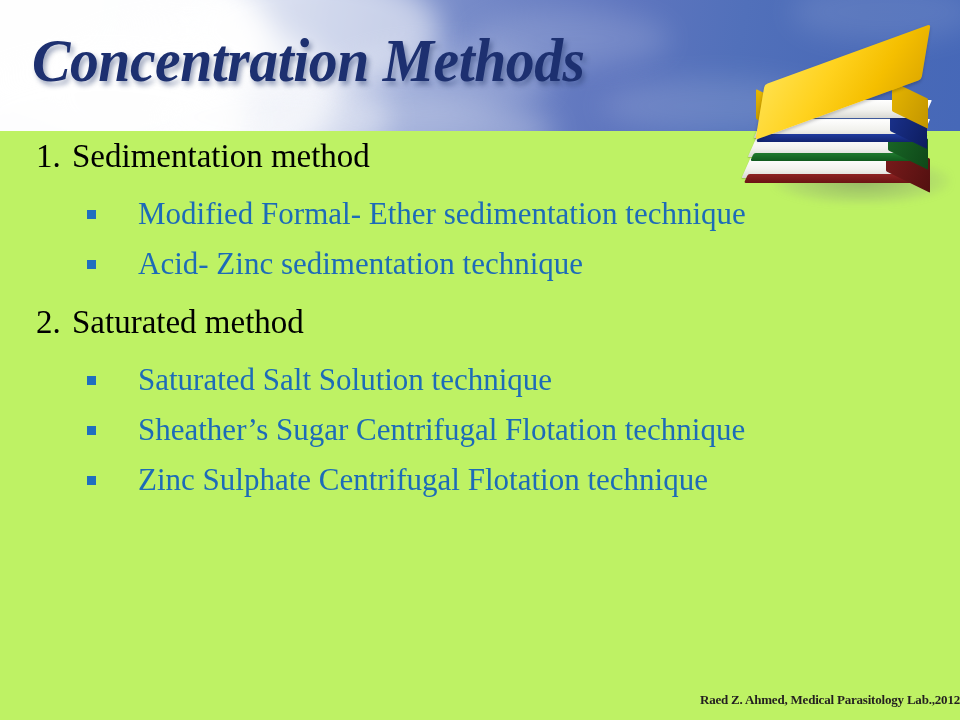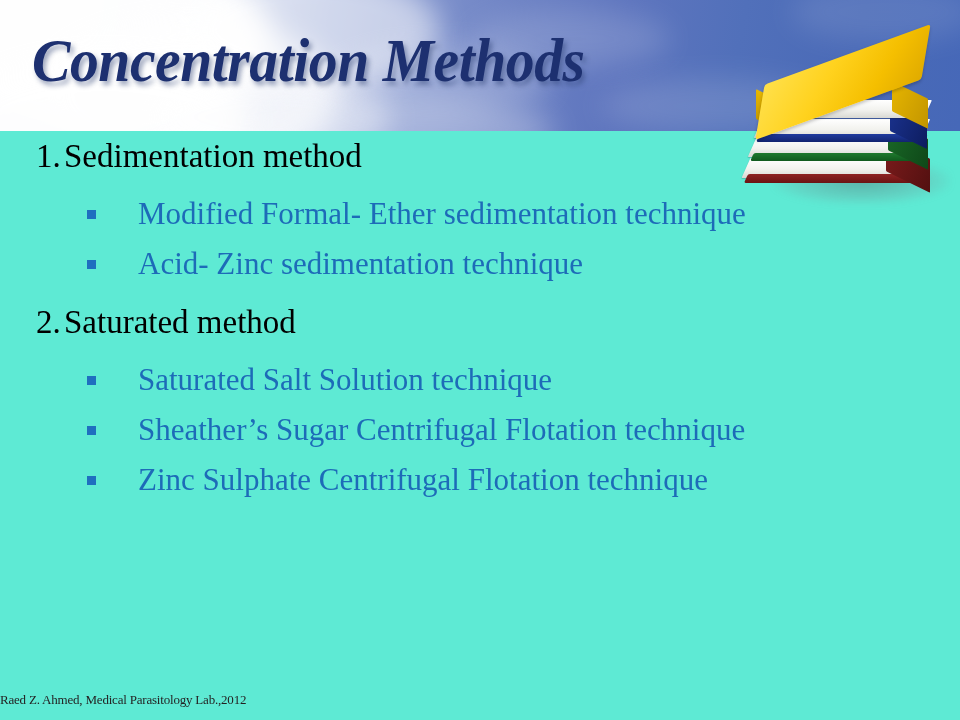--- a/index.html
+++ b/index.html
@@ -9,21 +9,21 @@
     background: #ffffff;
   }
   body {
     font-family: "Liberation Serif", "DejaVu Serif", serif;
   }
 
   .slide {
     position: relative;
     width: 960px;
     height: 720px;
-    background: #5eead4;
+    background: #bef264;
     overflow: hidden;
   }
 
   
   .banner {
     position: absolute;
     left: 0;
     top: 0;
     width: 960px;
     height: 131px;
@@ -176,21 +176,21 @@
     padding-left: 36px;
     white-space: nowrap;
   }
   .num-item .num {
     position: absolute;
     left: 36px;
     top: 0;
   }
   .num-item .num-text {
     display: inline-block;
-    margin-left: 28px;
+    margin-left: 36px;
   }
   ul.sub-list {
     list-style: none;
     margin: 8px;
     padding: 0;
   }
   .sub-item {
     position: relative;
     color: #1d6bb8;
     font-size: 31px;
@@ -206,24 +206,24 @@
     height: 9px;
     background: #1f6fbf;
   }
 
   
   .footer {
     position: absolute;
     left: 0;
     top: 692px;
     width: 960px;
-    text-align: left;
+    text-align: right;
     font-family: "Liberation Serif", "DejaVu Serif", serif;
     font-size: 13px;
-    font-weight: normal;
+    font-weight: bold;
     color: #231f20;
     letter-spacing: -0.2px;
   }
 </style>
 </head>
 <body>
 
 <div class="slide">
 
   <div class="banner">

